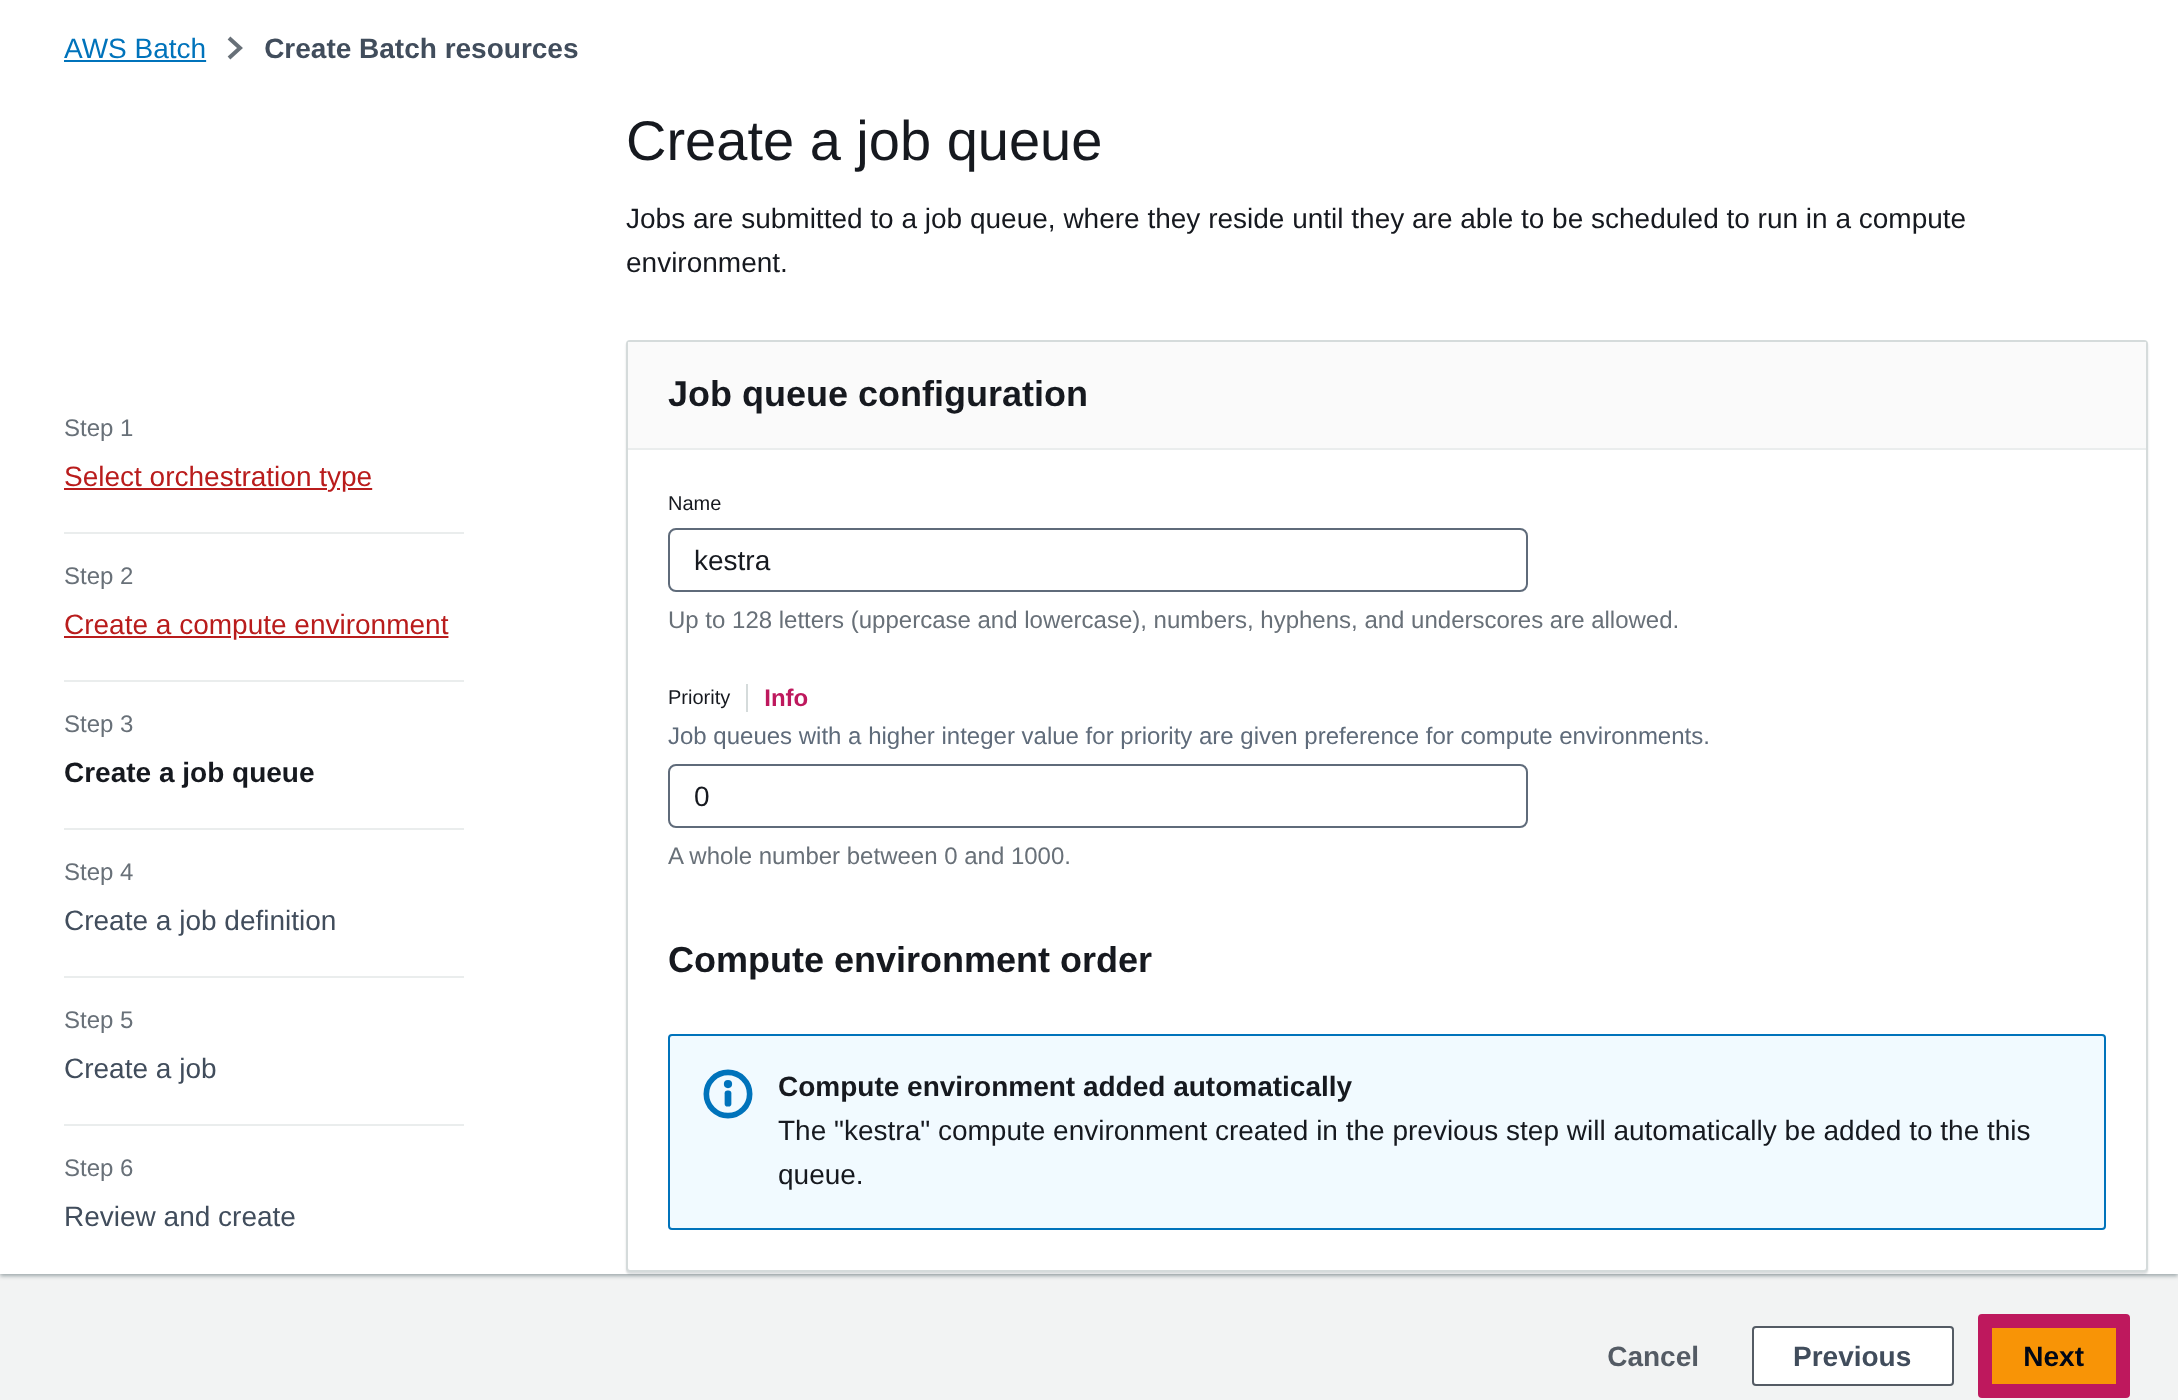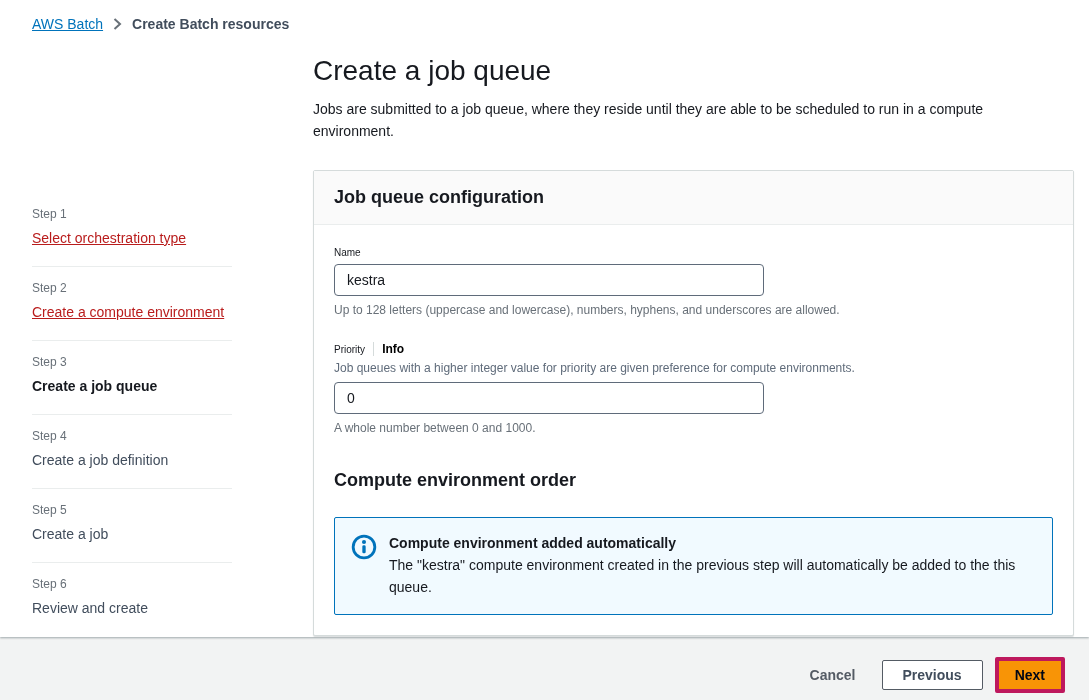--- a/index.html
+++ b/index.html
@@ -39,21 +39,21 @@
   
   .panel { margin-top:28px; border:1px solid #d5dbdb; border-radius:2px; background:#fff;
            box-shadow:0 1px 1px rgba(0,28,36,.15); }
   .panel-header { background:#fafafa; padding:16px 20px; border-bottom:1px solid #eaeded; }
   .panel-header h2 { font-size:18px; font-weight:bold; color:#16191f; }
   .panel-body { padding:22px 20px 20px 20px; }
   
   .field-label { font-size:10px; color:#16191f; margin-bottom:6px; }
   .label-row { display:flex; align-items:center; margin-bottom:4px; }
   .label-sep { width:1px; height:14px; background:#d5dbdb; margin:0 8px; }
-  .info-link { font-size:12px; font-weight:bold; color:#000000; text-decoration:none; cursor:pointer; }
+  .info-link { font-size:12px; font-weight:bold; color:#be185d; text-decoration:none; cursor:pointer; }
   .field-desc { font-size:12px; color:#5f6b7a; margin-bottom:6px; line-height:16px; }
   .text-input {
     width:430px; height:32px; padding:4px 12px;
     font-family:"Liberation Sans", sans-serif; font-size:14px; color:#16191f;
     border:1px solid #5f6b7a; border-radius:4px; background:#fff;
   }
   .helper { font-size:12px; color:#687078; margin-top:6px; line-height:16px; }
   .field + .field { margin-top:24px; }
   .section-title { font-size:18px; font-weight:bold; color:#16191f; margin-top:34px; }
   
@@ -64,21 +64,21 @@
   }
   .alert-icon { flex:none; margin-top:2px; line-height:0; }
   .alert-title { font-weight:bold; line-height:22px; }
   .alert-body { line-height:22px; max-width:660px; }
   
   .footer-bar { display:flex; justify-content:flex-end; align-items:center; padding:20px 24px; }
   .btn { font-family:"Liberation Sans", sans-serif; font-size:14px; font-weight:bold; cursor:pointer; }
   .btn-link { background:none; border:none; color:#545b64; padding:6px 4px; margin-right:22px; }
   .btn-normal { background:#fff; color:#414d5c; border:1px solid #545b64; border-radius:2px;
                 padding:6px 20px; margin-right:12px; }
-  .btn-primary { background:#f89406; color:#000716; border:4px solid #be185d; border-radius:2px;
+  .btn-primary { background:#f89406; color:#000716; border:7px solid #be185d; border-radius:2px;
                  padding:6px 16px; }
 </style>
 </head>
 <body>
 
 <div class="sheet">
 
   <nav class="breadcrumb">
     <a>AWS Batch</a>
     <span class="chev">

